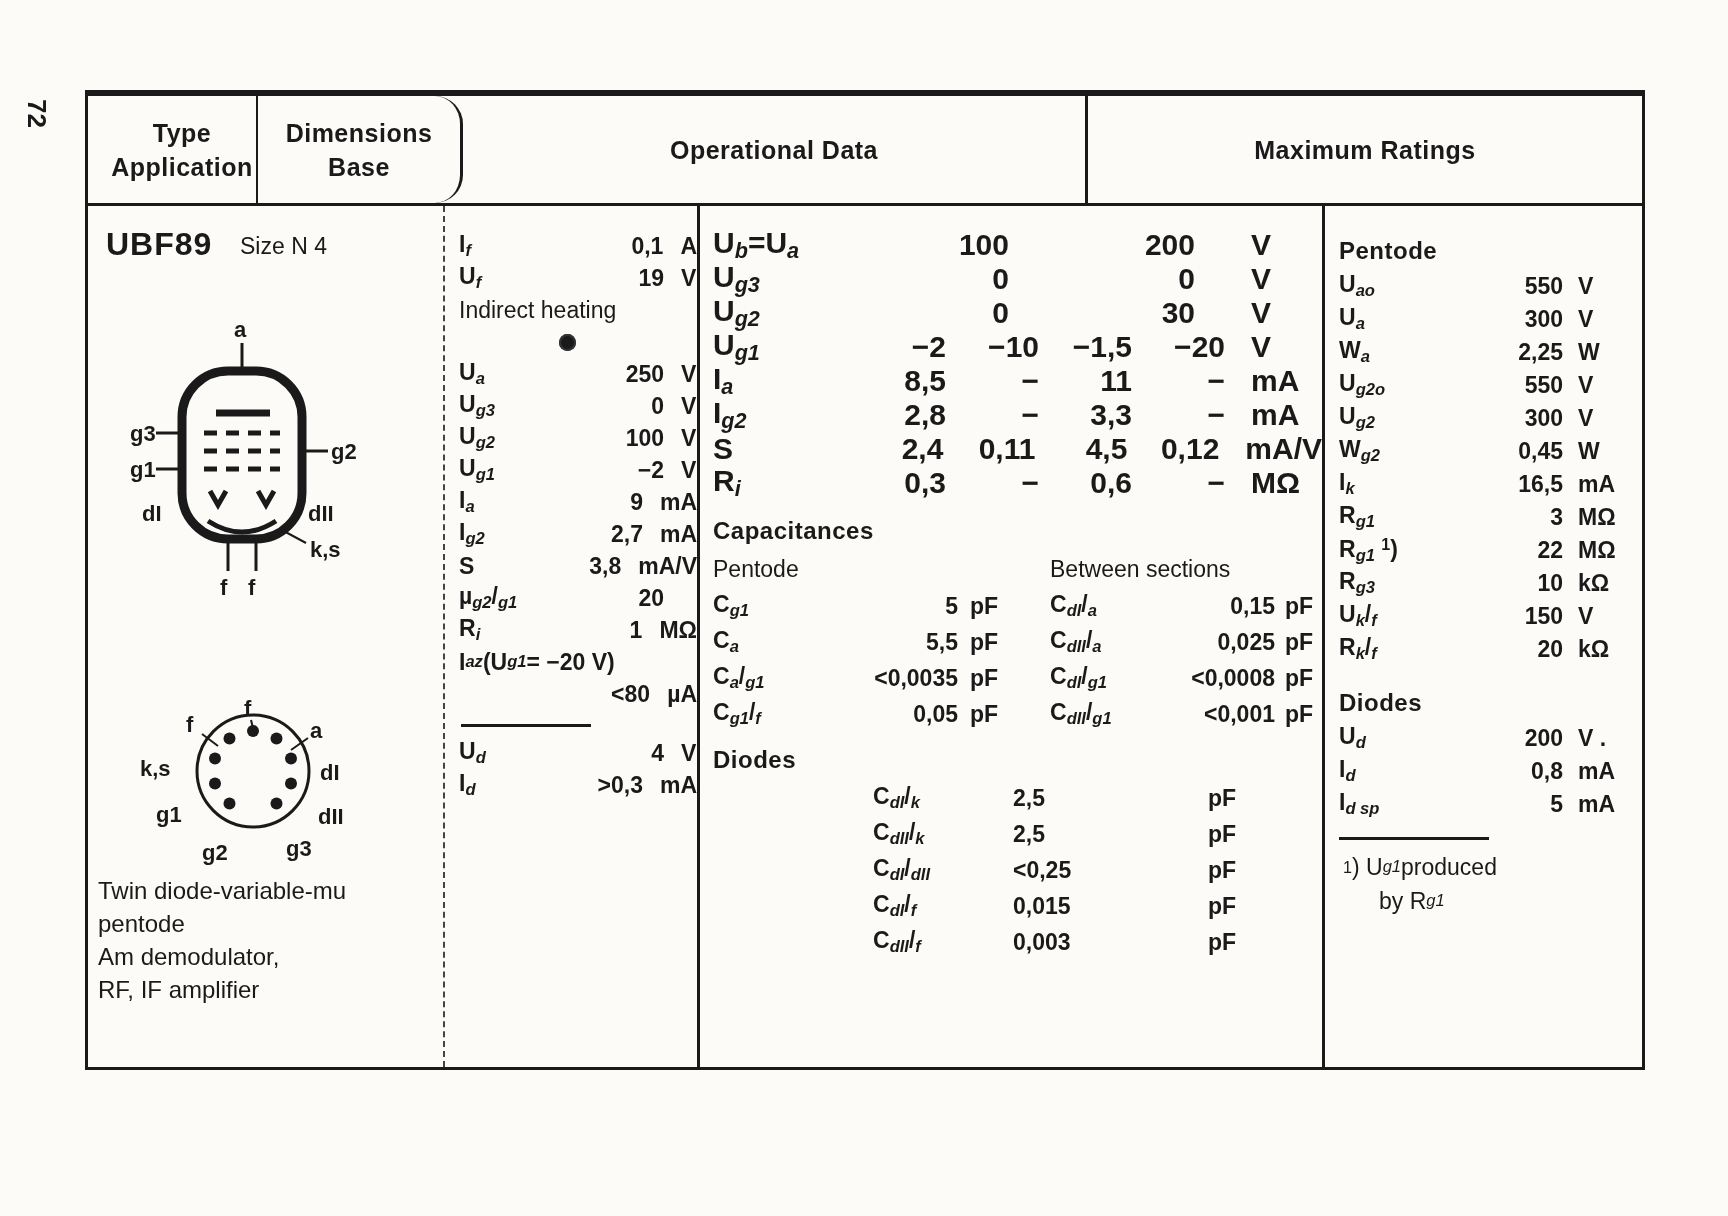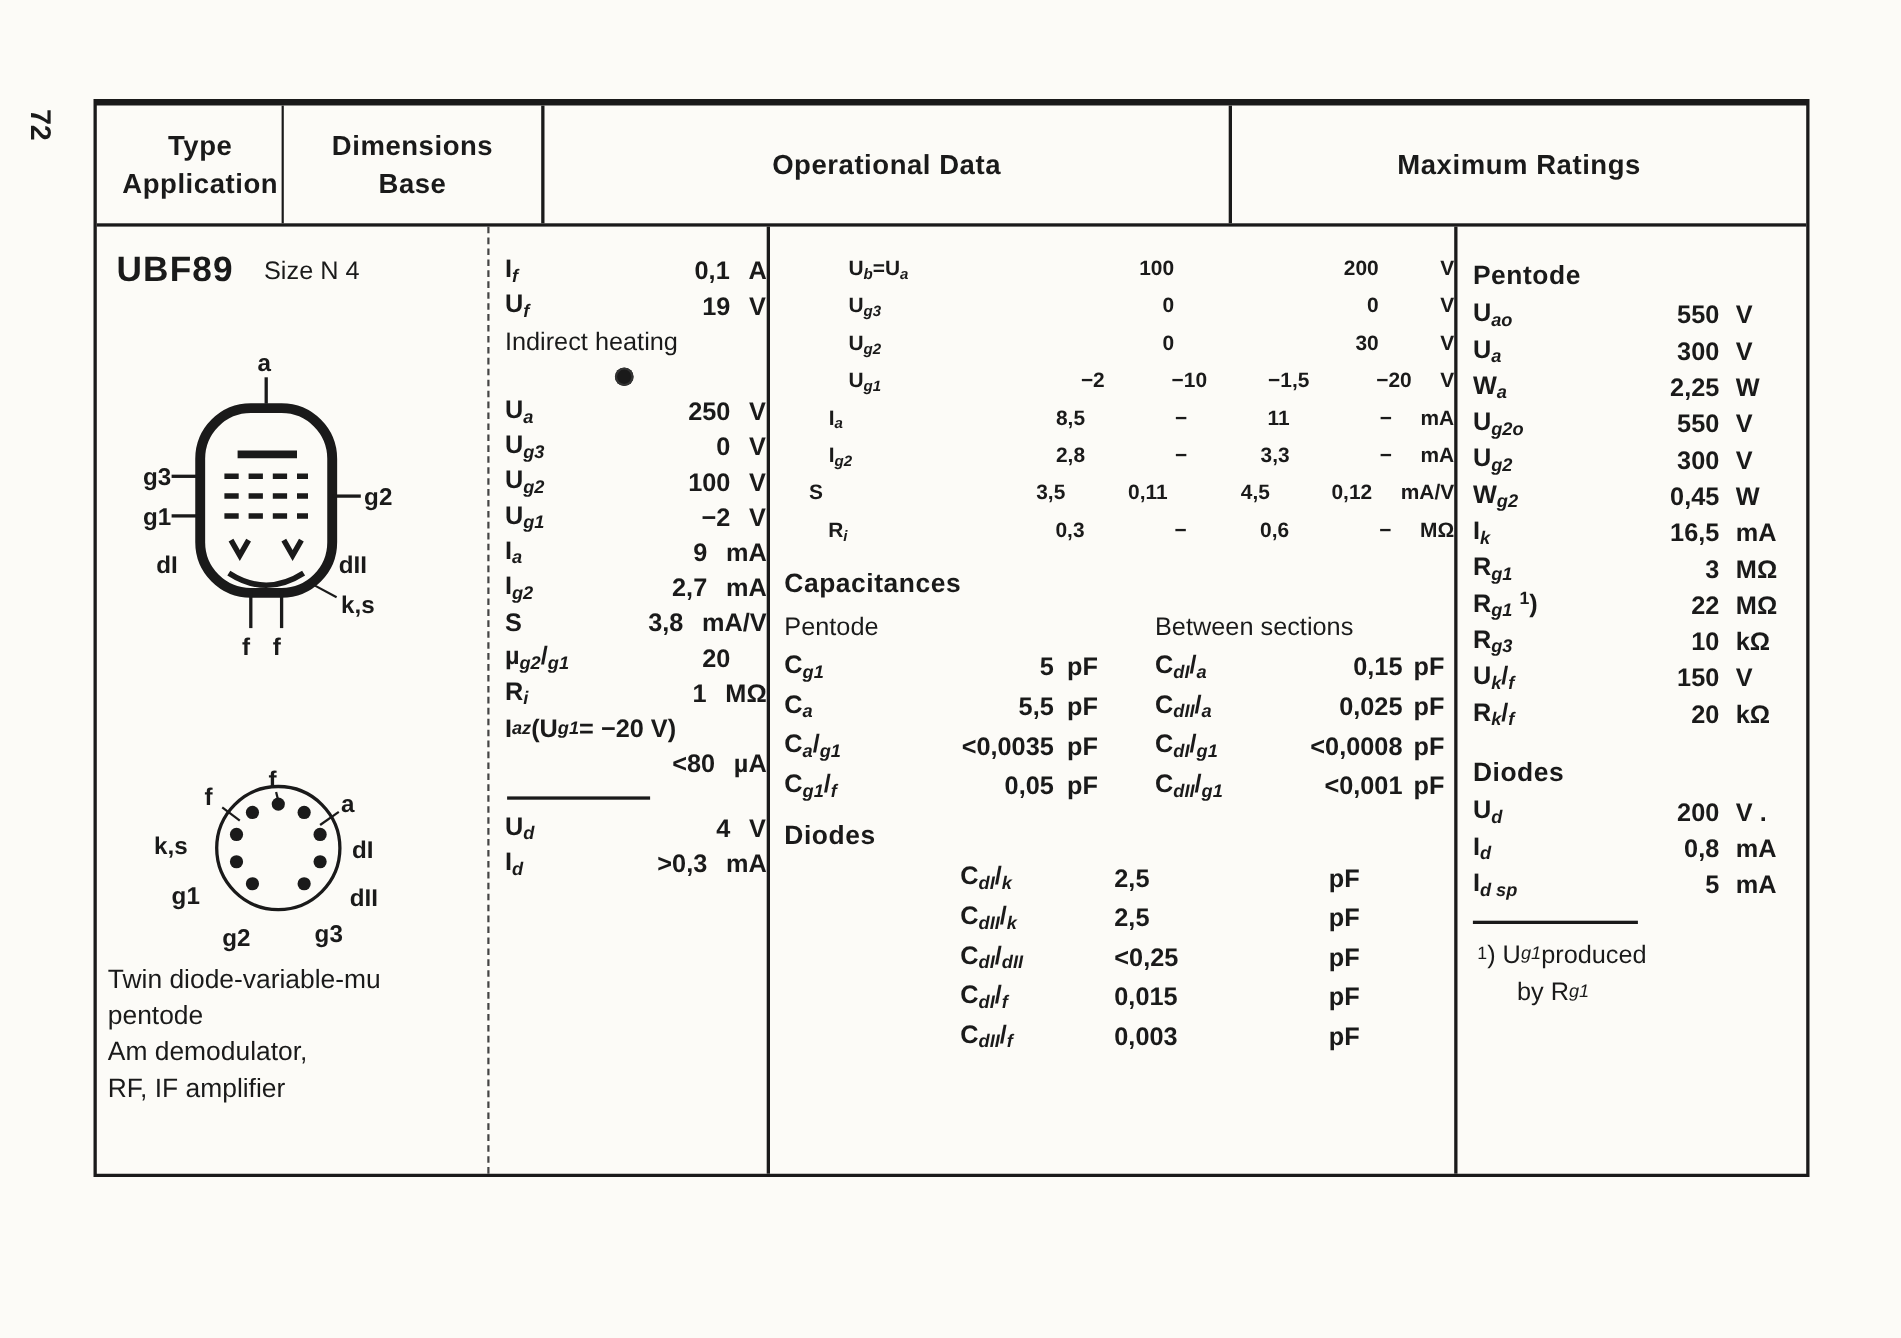--- a/index.html
+++ b/index.html
@@ -10,21 +10,21 @@
 
   .sheet{ position:absolute; left:85px; top:90px; width:1560px; height:980px;
           border-top:6px solid var(--ink); border-left:3px solid var(--ink);
           border-right:3px solid var(--ink); border-bottom:3px solid var(--ink); }
 
   
   .hdr{ display:flex; height:110px; border-bottom:3px solid var(--ink);padding-left:20px; }
   .hdr-c{ display:flex; flex-direction:column; justify-content:center; align-items:center;
           font-weight:700; font-size:25px; line-height:34px; letter-spacing:.5px; }
   .c1{ width:150px; border-right:2px solid var(--ink); }
-  .c2{ width:237px; border-right:3px solid var(--ink); }
+  .c2{ width:205px; border-right:3px solid var(--ink);border-radius:28px; }
   .c3{ width:257px; border-right:2px dotted #555; }
   .c4{ width:625px; border-right:3px solid var(--ink); }
   .c5{ flex:1;align-items:center; }
   .hdr-line{ width:86%; border-top:2px solid var(--ink); margin:6px 0; }
 
   
   .bodyrow{ display:flex; height:861px; }
   .col-left{ width:355px; position:relative; }
   .col-heat{ width:257px; border-left:2px dashed #444; border-right:3px solid var(--ink); padding:24px 0 0 14px; }
   .col-op{ width:625px; border-right:3px solid var(--ink); padding:22px 0 0 13px; overflow:hidden; }
@@ -37,21 +37,21 @@
   .h-row,.h-text{ display:flex; height:32px; align-items:center; font-size:23px; font-weight:700; }
   .h-text.light{ font-weight:400; }
   .h-l{ width:115px; } .h-v{ width:90px; text-align:right; } .h-u{ padding-left:17px; }
   .h-icon-row{ height:32px; display:flex; align-items:center; padding-left:100px; }
   .dot-icon{ width:17px; height:17px; border-radius:50%; background:var(--ink); display:inline-block;
              box-shadow:inset 0 0 0 2px #333; }
   .h-rule{ width:130px; border-top:3px solid var(--ink); margin:14px 0 10px 2px; }
 
   
   .op-title{ font-size:24px; font-weight:700; height:40px; display:flex; align-items:center; word-spacing:7px; letter-spacing:.5px; }
-  .op-row{ display:flex; height:34px; align-items:center; font-size:19px; font-weight:700;justify-content:flex-end; }
+  .op-row{ display:flex; height:34px; align-items:center; font-size:30px; font-weight:700; }
   .op-l{ width:140px; } .op-c{ width:93px; text-align:right; }
   .op-pair{ width:186px; text-align:right; padding-right:30px; }
   .op-u{ padding-left:26px; }
   .cap-title{ margin-top:12px; height:38px; }
   .cap-flex{ display:flex; }
   .cap-p{ width:337px; } .cap-b{ flex:1; }
   .cap-sub{ font-weight:400; font-size:23px; height:38px; display:flex; align-items:center; }
   .cp-row,.cb-row,.dc-row,.mx-row{ display:flex; align-items:center; font-size:23px; font-weight:700; }
   .cp-row,.cb-row{ height:36px; }
   .cp-l{ width:92px; } .cp-v{ width:153px; text-align:right; } .cp-u{ padding-left:12px; }
@@ -290,21 +290,21 @@
             <div class="op-row">
               <span class="op-l">I<sub>g2</sub></span>
               <span class="op-c">2,8</span>
               <span class="op-c">−</span>
               <span class="op-c">3,3</span>
               <span class="op-c">−</span>
               <span class="op-u">mA</span>
             </div>
             <div class="op-row">
               <span class="op-l">S</span>
-              <span class="op-c">3,5</span>
+              <span class="op-c">2,4</span>
               <span class="op-c">0,11</span>
               <span class="op-c">4,5</span>
               <span class="op-c">0,12</span>
               <span class="op-u">mA/V</span>
             </div>
             <div class="op-row">
               <span class="op-l">R<sub>i</sub></span>
               <span class="op-c">0,3</span>
               <span class="op-c">−</span>
               <span class="op-c">0,6</span>

